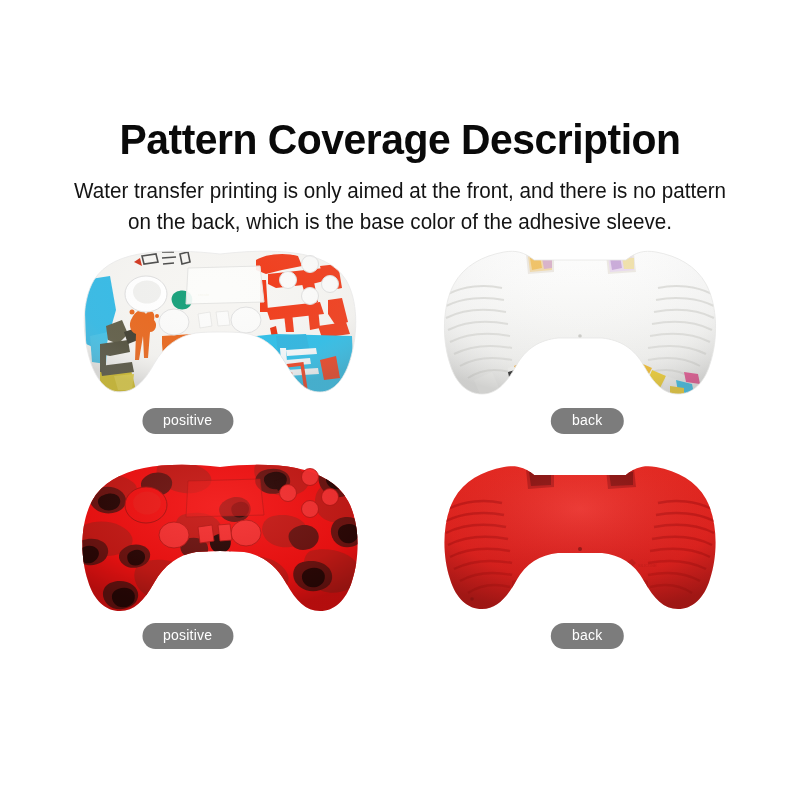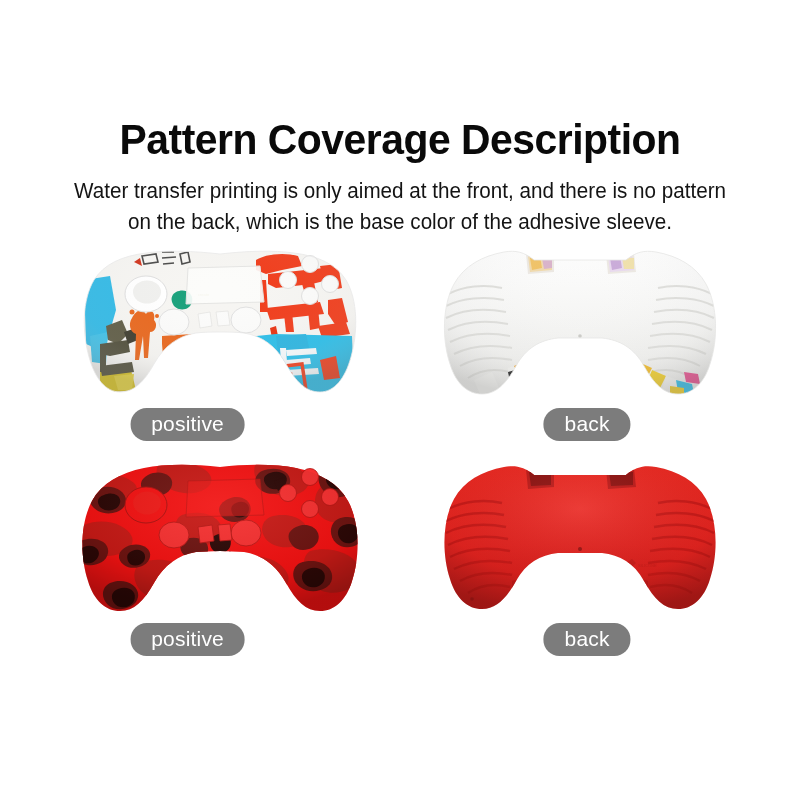--- a/index.html
+++ b/index.html
@@ -73,21 +73,21 @@
 
   
   .badge {
     position: absolute;
     left: 50%;
     transform: translateX(-50%);
     top: 168px;
     display: inline-block;
     padding: 5px 21px 6px 21px;
     border-radius: 16px;
-    font-size: 21px;
+    font-size: 14px;
     line-height: 1.05;
     color: #ffffff;
     white-space: nowrap;
     letter-spacing: 0.2px;
   }
   .badge-offset-left  { left: 41%; }
   .badge-offset-right { left: 52%; text-align: center; }
 </style>
 </head>
 <body style="background: rgb(255, 255, 255);">

